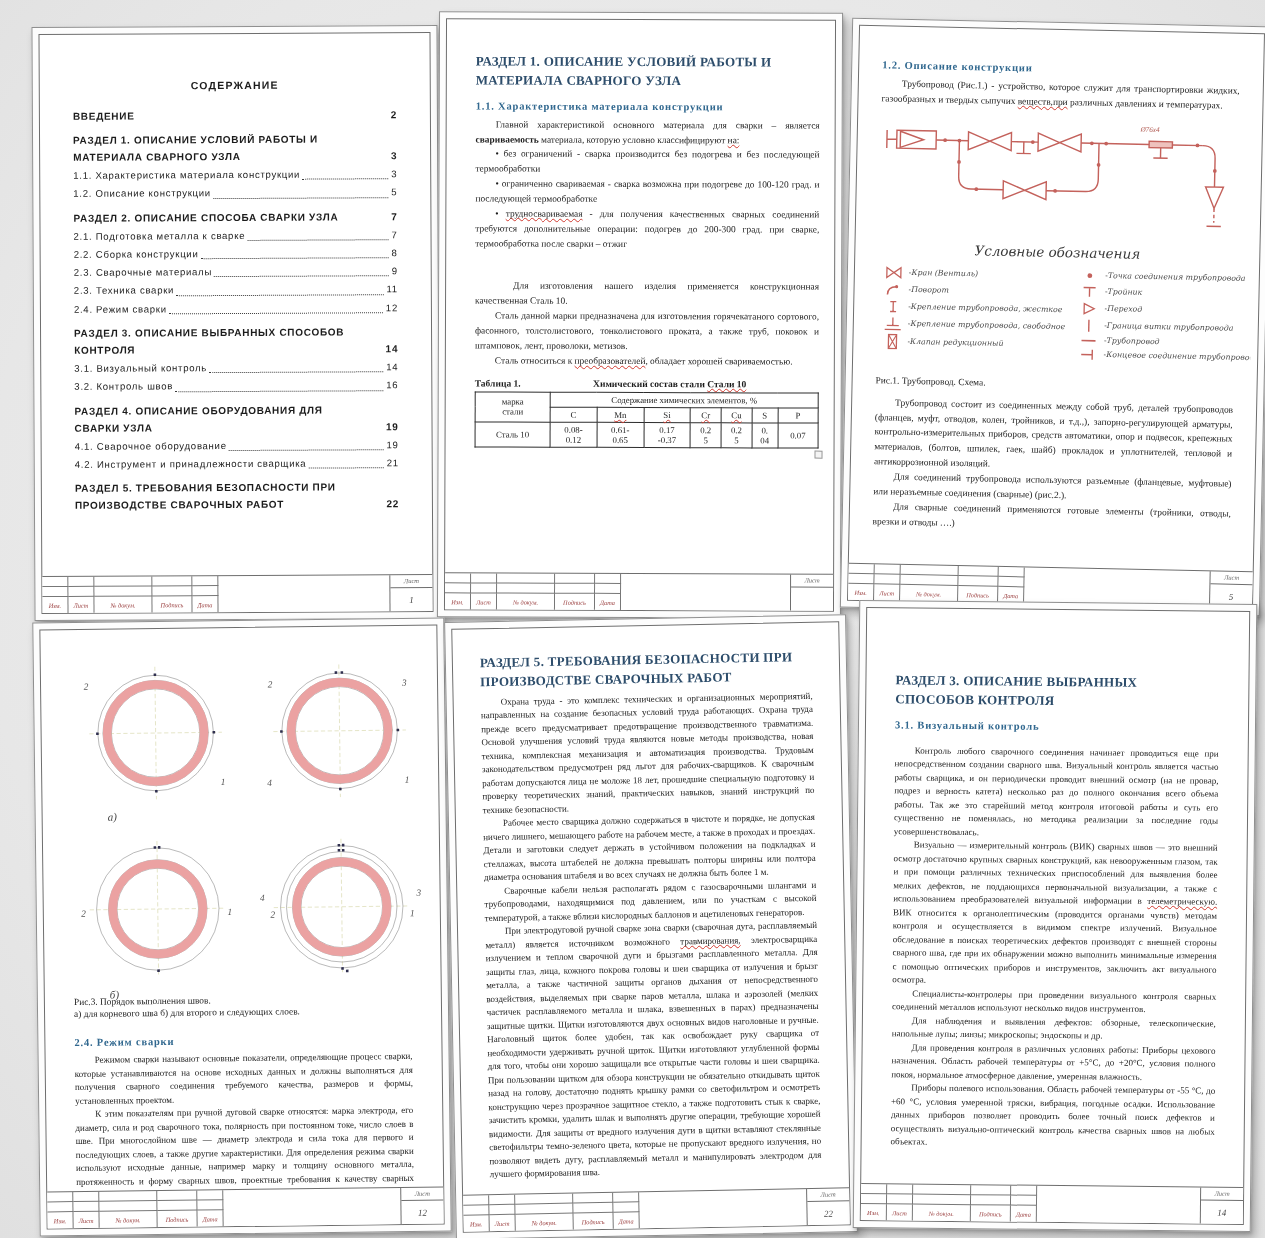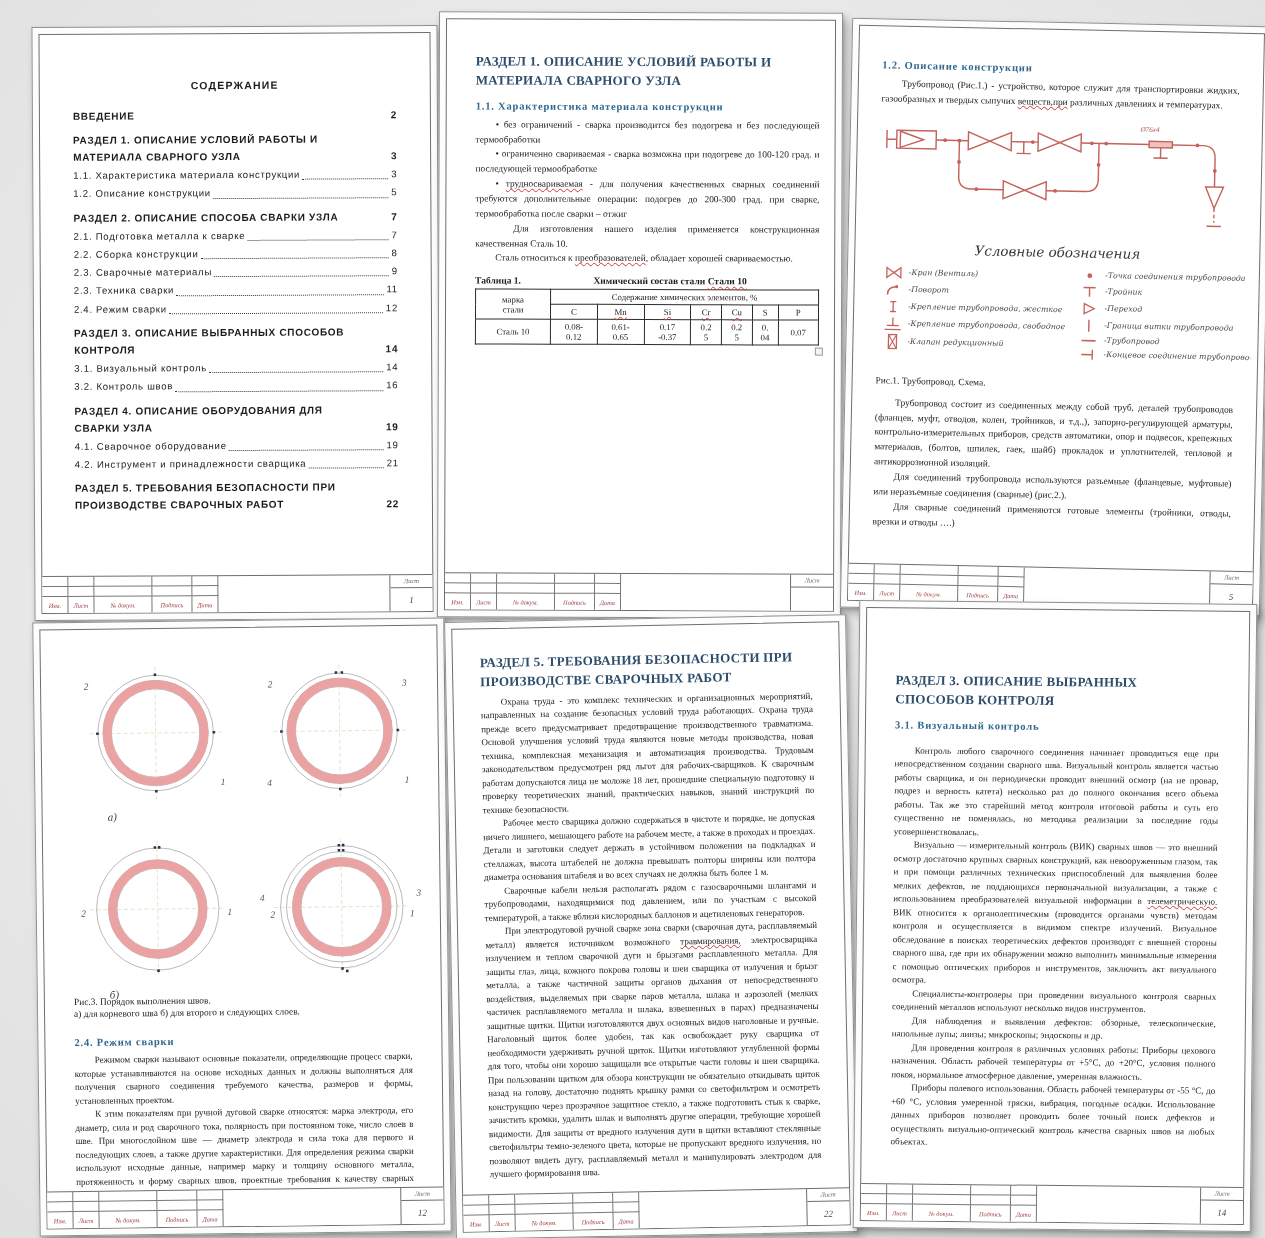--- a/index.html
+++ b/index.html
@@ -196,24 +196,26 @@
       </div>
     </div>
   </div>
 </div>
 
 <div class="sheet" style="left:438px;top:12px;width:402px;height:604px;transform:rotate(0.2deg);">
   <div class="frame">
     <div class="content pad-r1" style="position:relative;">
       <div class="h1">РАЗДЕЛ 1. ОПИСАНИЕ УСЛОВИЙ  РАБОТЫ И МАТЕРИАЛА СВАРНОГО УЗЛА</div>
       <div class="h2">1.1.   Характеристика материала конструкции</div>
+      <p class="p"><span>Главной характеристикой основного материала для сварки – является </span><b>свариваемость</b><span> материала, которую условно классифицируют </span><span class="sq">на:</span></p>
       <p class="p">•      без ограничений - сварка производится без подогрева и без последующей термообработки</p>
       <p class="p">•      ограниченно свариваемая - сварка возможна при подогреве до 100-120 град. и последующей термообработке</p>
       <p class="p"><span>•      </span><span class="sq">трудносвариваемая</span><span> - для получения качественных сварных соединений требуются дополнительные операции: подогрев до 200-300 град. при сварке, термообработка после сварки – отжиг</span></p>
-      <p class="p ind2" style="margin-top:0;">Для изготовления нашего изделия применяется конструкционная качественная Сталь 10.</p>
+      <p class="p ind2" style="margin-top:28px;">Для изготовления нашего изделия применяется конструкционная качественная Сталь 10.</p>
+      <p class="p">Сталь данной марки предназначена для изготовления горячекатаного сортового, фасонного, толстолистового, тонколистового проката, а также труб, поковок и штамповок, лент, проволоки, метизов.</p>
       <p class="p"><span>Сталь относиться к </span><span class="sq">преобразователей</span><span>, обладает хорошей свариваемостью.</span></p>
       <div class="tabcap">
         <span class="cl">Таблица 1.</span>
         <span class="cc"><span>Химический состав стали </span><span class="sq">Стали 10</span></span>
       </div>
 
       <table class="chem">
         <tbody>
             <tr>
           <th class="mark" rowspan="2">марка

